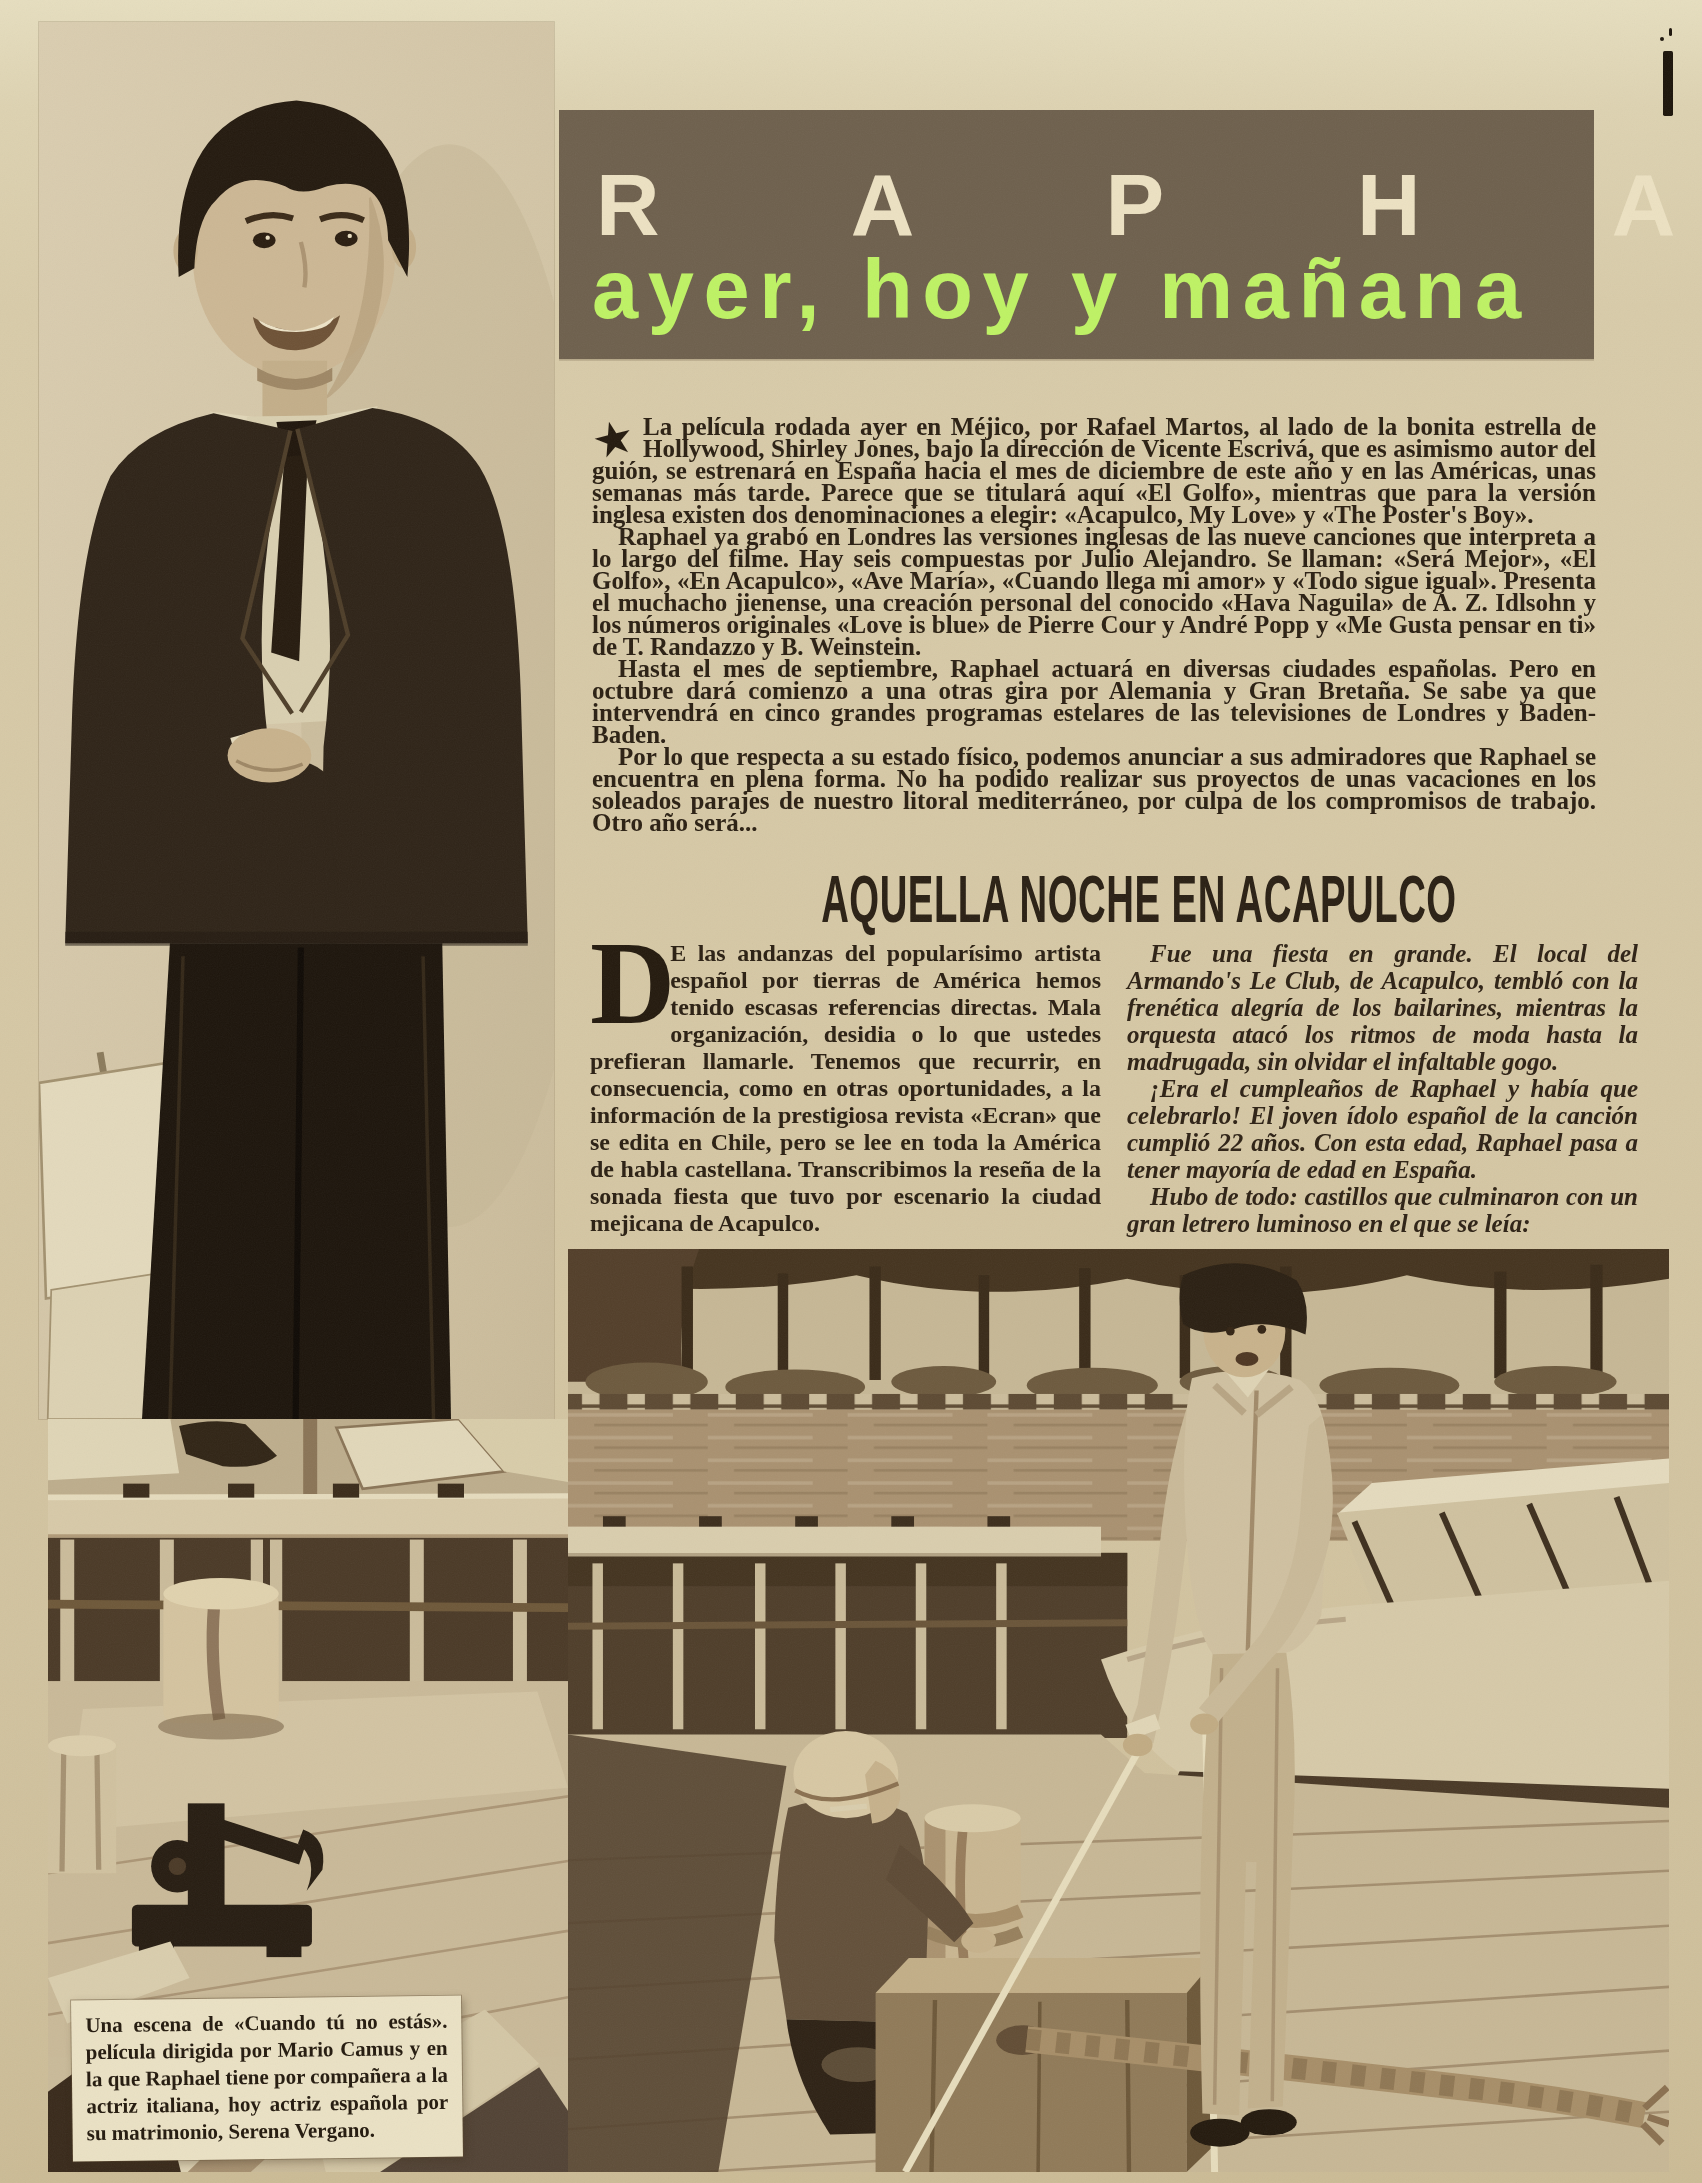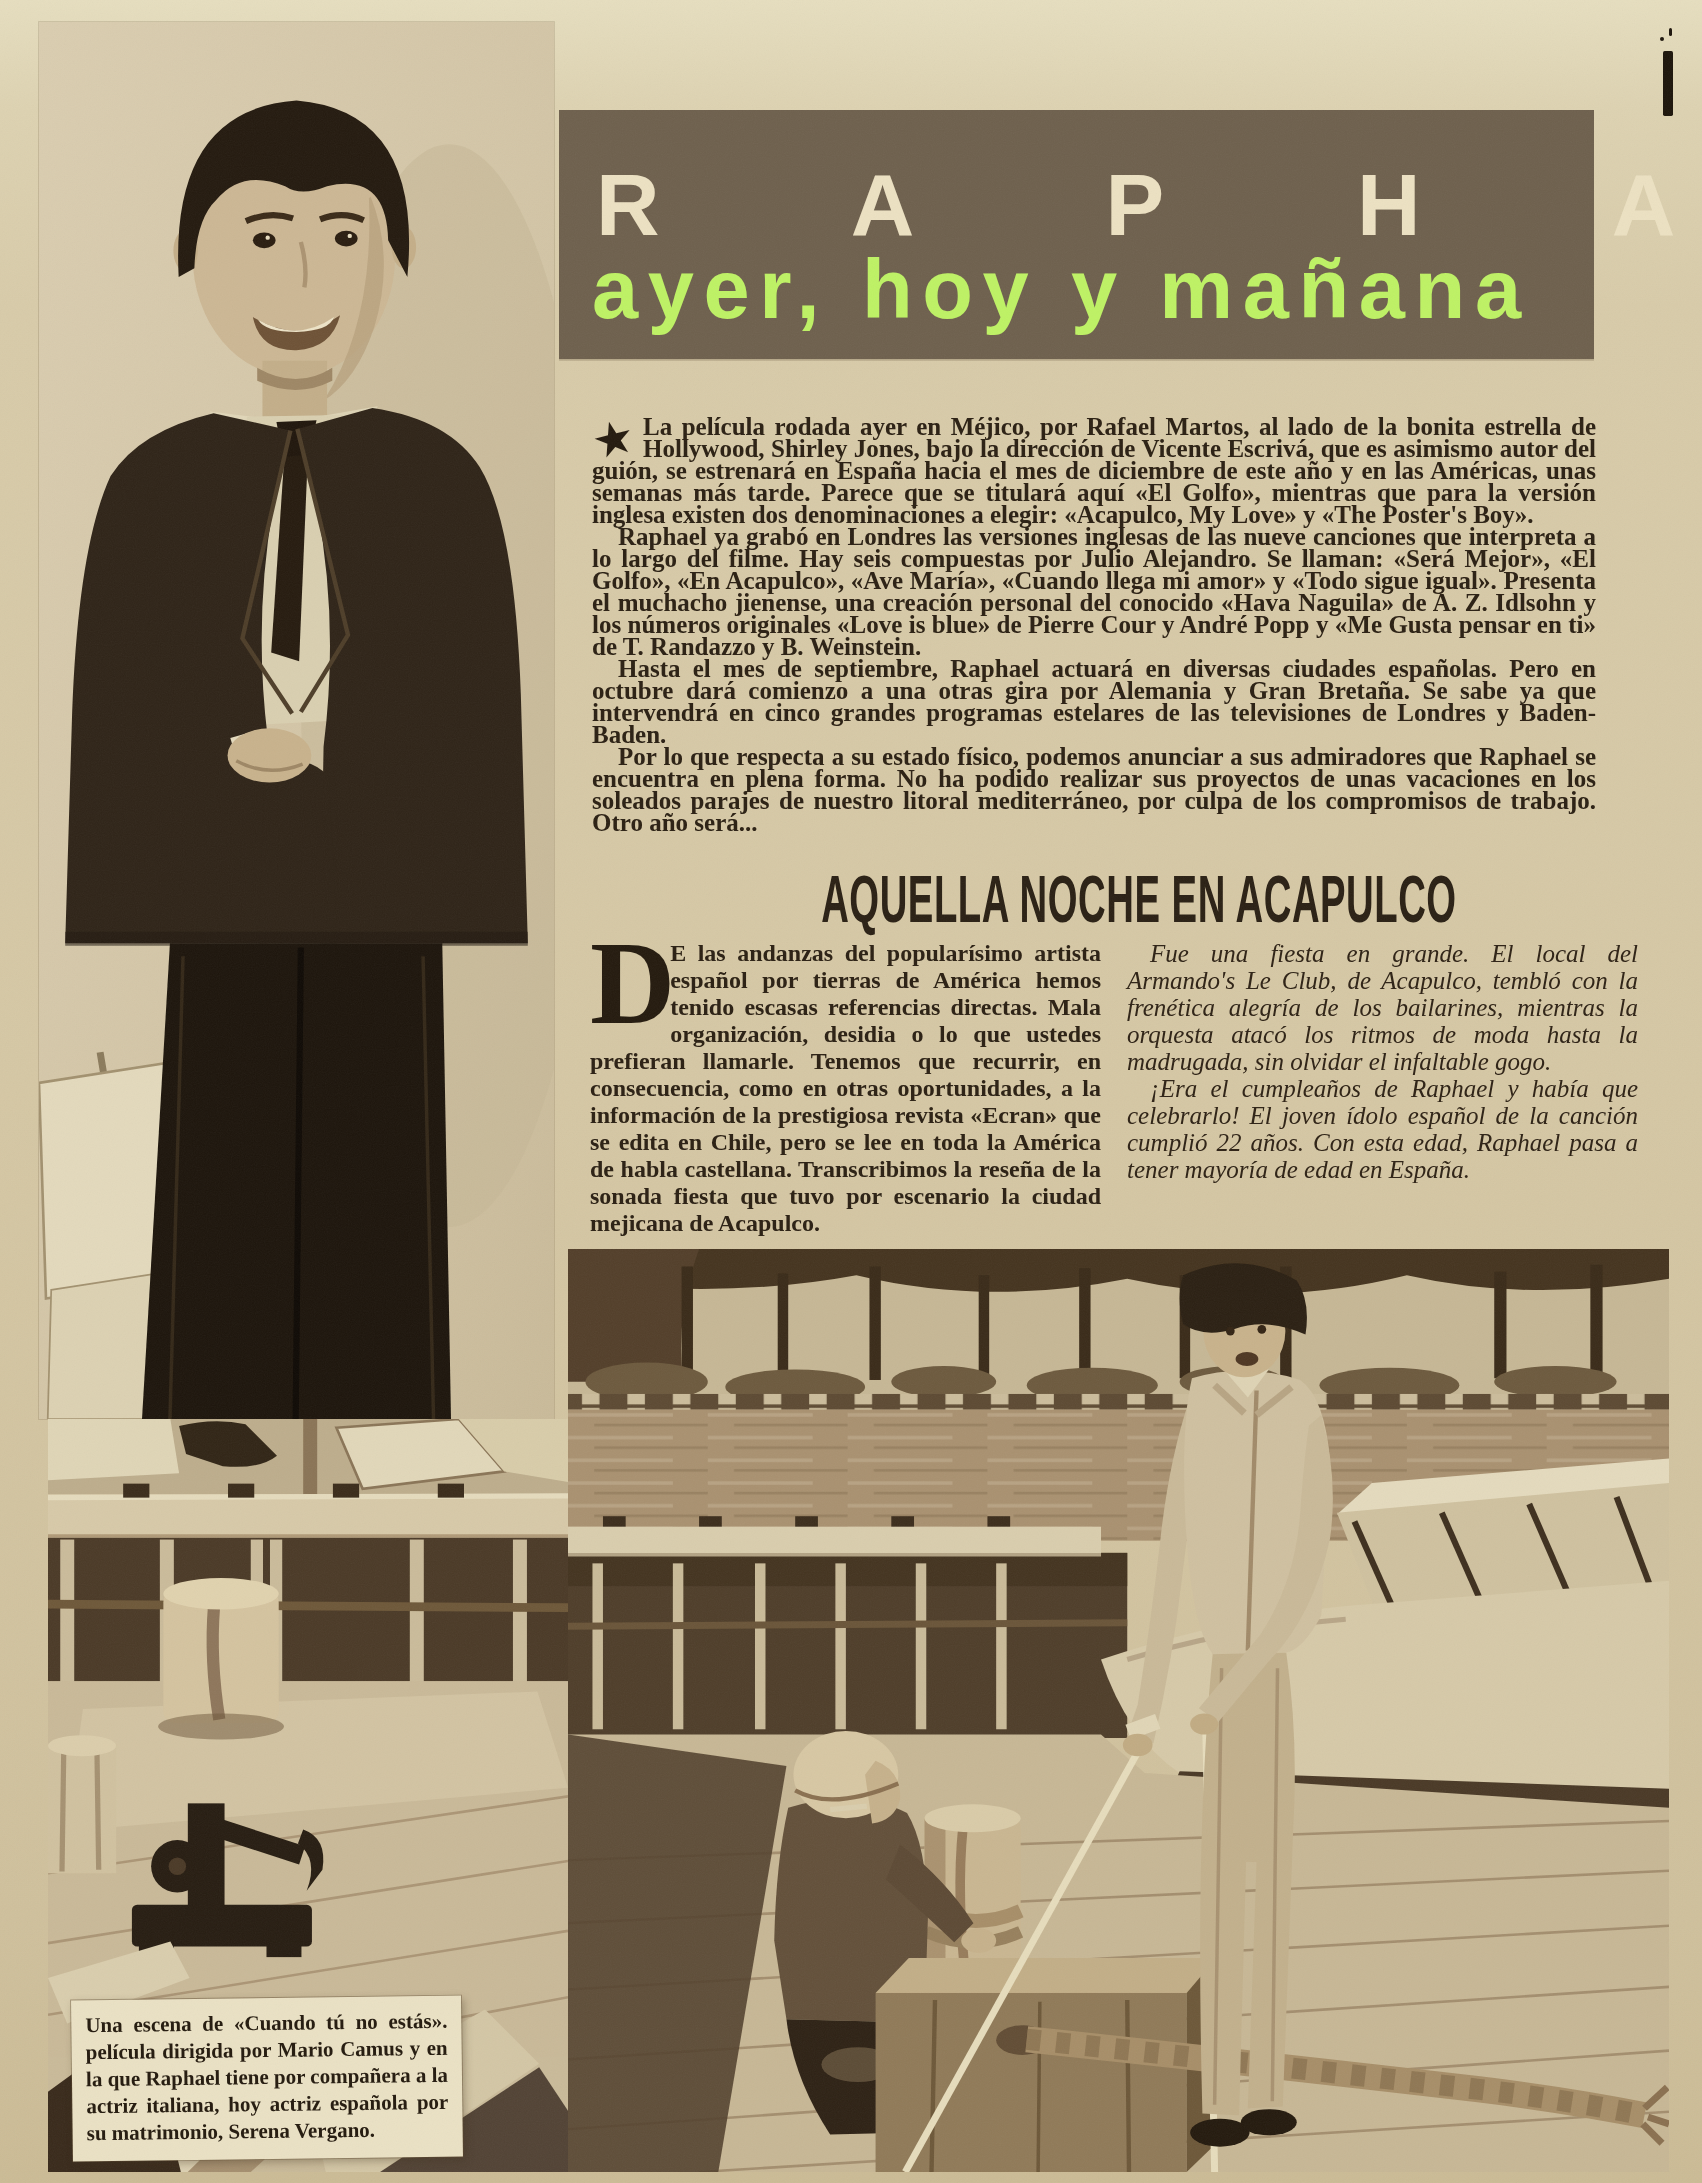--- a/index.html
+++ b/index.html
@@ -26,21 +26,21 @@
     transform:rotate(-14deg); text-indent:0; color:#241a0e;}
   
   #headline{left:603px; top:866px; width:1039px; text-align:center; font-family:"Liberation Sans",sans-serif;
     font-weight:700; font-size:66px; line-height:1; letter-spacing:0.9px; color:#2a2014; white-space:nowrap;
     transform:scaleX(0.58); transform-origin:50% 0;}
   
   #columns{left:590px; top:940px; width:1048px; display:flex; gap:26px;}
   #col-left{width:511px; font-size:24px; line-height:27px; font-weight:700; text-align:justify;}
   #col-left .dropcap{float:left; font-weight:700; font-size:118px; line-height:80px; width:68px;
     margin:3.5px 12.2px 0 0; color:#241a0e;}
-  #col-right{width:511px; font-size:25px; line-height:27px; font-style:italic; text-align:justify; color:#2e2215;}
+  #col-right{width:511px; font-size:25px; line-height:27px; font-style:italic; text-align:justify; color:#2e2215;font-weight:bold;}
   #col-right p{margin:0; text-indent:23px;}
   
   #dock-right{left:568px; top:1249px; width:1101px; height:923px;}
   #dock-left{left:48px; top:1419px; width:520px; height:753px;}
   #portrait svg,#dock-right svg,#dock-left svg{display:block; width:100%; height:100%;}
   
   #caption{left:72px; top:1998px; width:362px; background:#eae1c4; padding:12.2px 14px 14px 14px;
     font-size:21px; line-height:27px; font-weight:700; text-align:justify; color:#241a0e;
     transform:rotate(-0.7deg); box-shadow:0 0 0 0.9px rgba(95,75,48,.45), 2.6px 3.5px 8.7px rgba(60,45,25,.35);}
   
@@ -129,20 +129,21 @@
 
   <div id="headline" class="abs">AQUELLA NOCHE EN ACAPULCO</div>
 
   <div id="columns" class="abs">
     <div id="col-left">
       <span class="dropcap">D</span><span>E las andanzas del popularísimo artista español por tierras de América hemos tenido escasas referencias directas. Mala organización, desidia o lo que ustedes prefieran llamarle. Tenemos que recurrir, en consecuencia, como en otras oportunidades, a la información de la prestigiosa revista «Ecran» que se edita en Chile, pero se lee en toda la América de habla castellana. Transcribimos la reseña de la sonada fiesta que tuvo por escenario la ciudad mejicana de Acapulco.</span>
     </div>
     <div id="col-right">
       <p>Fue una fiesta en grande. El local del Armando's Le Club, de Acapulco, tembló con la frenética alegría de los bailarines, mientras la orquesta atacó los ritmos de moda hasta la madrugada, sin olvidar el infaltable gogo.</p>
       <p>¡Era el cumpleaños de Raphael y había que celebrarlo! El joven ídolo español de la canción cumplió 22 años. Con esta edad, Raphael pasa a tener mayoría de edad en España.</p>
+      <p>Hubo de todo: castillos que culminaron con un gran letrero luminoso en el que se leía:</p>
     </div>
   </div>
 
   <div id="dock-right" class="abs">
     <svg viewBox="0 0 1260 1057" preserveAspectRatio="none">
       <defs>
         <pattern id="posts" width="52" height="18" patternUnits="userSpaceOnUse">
           <rect width="52" height="18" fill="#5d4a33"></rect>
             <rect x="16" y="2" width="20" height="14" fill="#cbbc9b"></rect>
         </pattern>

